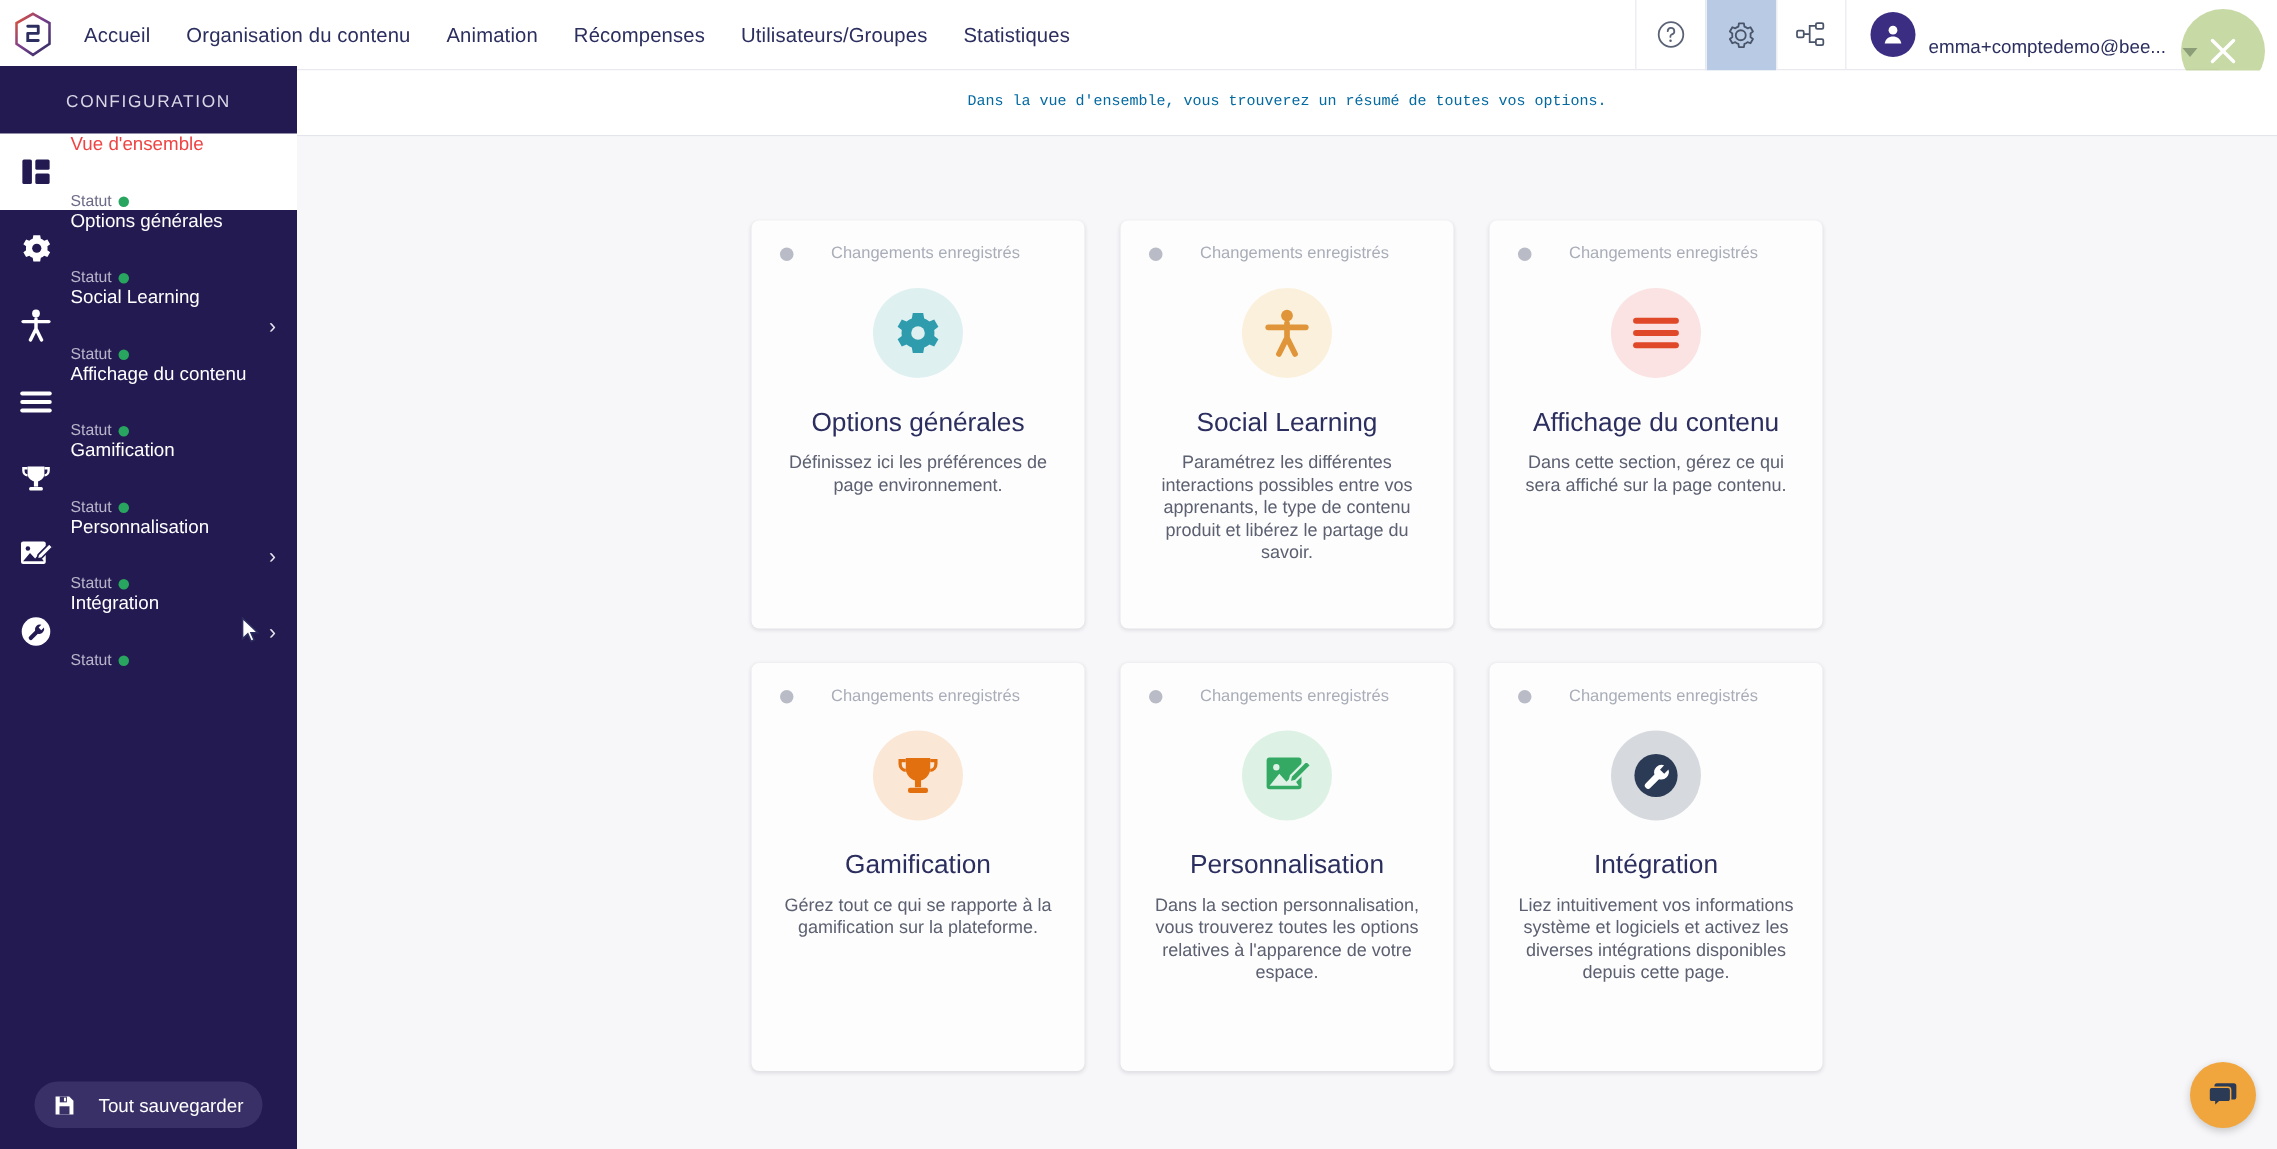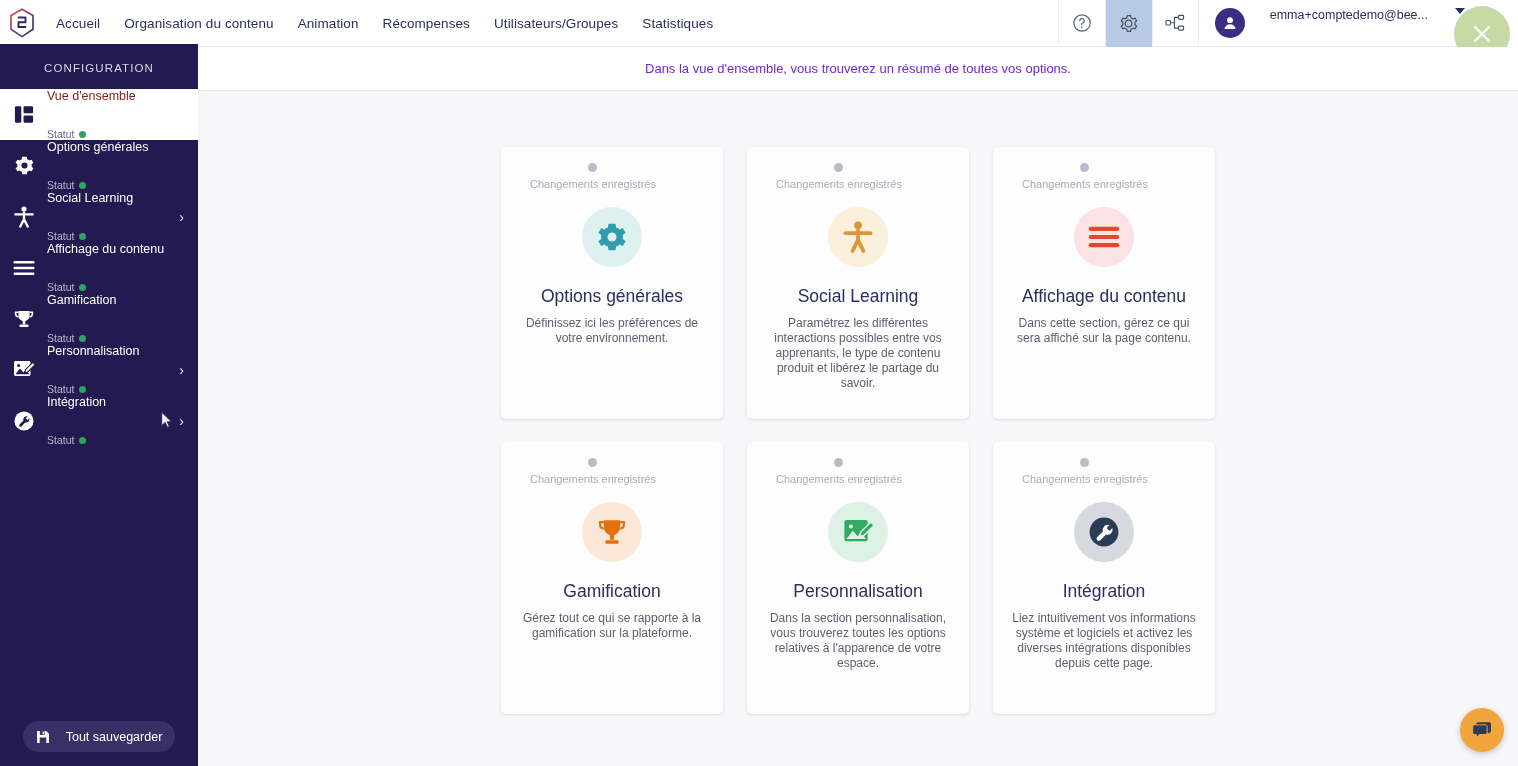--- a/index.html
+++ b/index.html
@@ -24,60 +24,60 @@
     white-space: nowrap; cursor: pointer; letter-spacing: .1px;
   }
   .header-spacer { flex: 1 1 auto; }
   .hdr-icons { display: flex; align-items: center; height: 47px; }
   .hdr-icon {
     width: 47px; height: 47px; display: flex; align-items: center; justify-content: center;
     border-left: 1px solid #eceef3; cursor: pointer;
   }
   .hdr-icon.active { background: #b9cbe4; }
   .hdr-icon:last-of-type { border-right: 1px solid #eceef3; }
-  .user-zone { display: flex; align-items: flex-start; gap: 25px; padding: 0 14px 0 16px; cursor: pointer; }
+  .user-zone { display: flex; align-items: flex-end; gap: 9px; padding: 0 14px 0 16px; cursor: pointer; }
   .avatar {
     width: 30px; height: 30px; border-radius: 50%; background: #3b2e82;
     display: flex; align-items: center; justify-content: center;
   }
   .user-email { font-size: 12.5px; color: #2b2e5e; white-space: nowrap; }
   .caret { width: 0; height: 0; border-left: 5px solid transparent; border-right: 5px solid transparent; border-top: 6px solid #2b2e5e; margin-left: 2px; }
 
   
   .nav-underline {
     position: absolute; left: 0; top: 44px; width: 198px; height: 4px;
     background: #241a52;
   }
 
   
   .subbar {
     position: absolute; top: 47px; left: 198px; width: 1320px; height: 44px;
     background: #ffffff; display: flex; align-items: center; justify-content: center;
     border-bottom: 1px solid #e3e5ea;
   }
-  .subbar-text { font-size: 13px; color: #6d28d9; }
+  .subbar-text { font-size: 10px; color: #0369a1; font-family: Liberation Mono, monospace; }
 
   
   .sidebar {
     position: absolute; top: 47px; left: 0; width: 198px; height: 719px;
     background: #241a52; color: #fff;
   }
   .sb-title {
     height: 42px; display: flex; align-items: center; justify-content: center;
     font-size: 11.5px; letter-spacing: 1.1px; color: #d9d7e6;
   }
   .sb-item {
     position: relative; display: flex; align-items: center; gap: 10px;
     height: 51px; padding: 0 10px 0 11px; cursor: pointer;
   }
   .sb-item.active { background: #ffffff; }
   .sb-icon { width: 26px; height: 26px; display: flex; align-items: center; justify-content: center; flex: 0 0 26px; }
   .sb-texts { display: flex; flex-direction: column; justify-content: center; gap: 1px; }
   .sb-label { font-size: 12.5px; color: #ffffff; line-height: 15px; }
-  .sb-item.active .sb-label { color: #7f1d1d; }
+  .sb-item.active .sb-label { color: #ef4444; }
   .sb-status { font-size: 10.5px; color: #b9b6ca; display: flex; align-items: center; gap: 5px; line-height: 13px; margin-top: 23px; }
   .sb-item.active .sb-status { color: #6c6a86; }
   .sb-dot { width: 7px; height: 7px; border-radius: 50%; background: #28a55f; display: inline-block; }
   .sb-chev {
     position: absolute; right: 14px; top: 50%; transform: translateY(-50%);
     font-size: 14px; color: #e7e5f0; font-weight: 300;
   }
   .save-btn {
     position: absolute; left: 23px; bottom: 14px; width: 152px; height: 31px;
     background: #3a3068; border-radius: 16px; display: flex; align-items: center;
@@ -94,21 +94,21 @@
     display: grid; grid-template-columns: repeat(3, 222px);
     gap: 23px 24px; justify-content: center; padding-top: 56px;
   }
   .card {
     width: 222px; height: 272px; background: #fdfdfd;
     border-radius: 5px; box-shadow: 0 1px 3px rgba(30,30,60,.13);
     padding: 16px 14px 0 14px; display: flex; flex-direction: column; align-items: center;
     cursor: pointer; position: relative;
   }
   .card-badge {
-    align-self: flex-start; display: flex; align-items: center; gap: 6px; margin-left: 15px; flex-direction: column;
+    align-self: flex-start; display: flex; align-items: center; gap: 25px; margin-left: 5px;
   }
   .badge-dot { width: 9px; height: 9px; border-radius: 50%; background: #b9bcc6; }
   .badge-text { font-size: 11px; color: #a9adb8; }
   .card-icon-wrap {
     width: 60px; height: 60px; border-radius: 50%; margin-top: 17px;
     display: flex; align-items: center; justify-content: center;
   }
   .card-title {
     margin-top: 19px; font-size: 17.5px; color: #2b2e5e; text-align: center; font-weight: 400;
   }
@@ -353,21 +353,21 @@
           <span class="badge-dot"></span>
           <span class="badge-text">Changements enregistrés</span>
         </div>
         <div class="card-icon-wrap" style="background:#dff0f1">
           <svg width="32" height="32" viewBox="0 0 24 24">
             <path d="M20.1 13.5a8.3 8.3 0 0 0 0-3l2.1-1.6-2.1-3.6-2.4 1a8.3 8.3 0 0 0-2.6-1.5L14.6 2h-5.2l-.5 2.8a8.3 8.3 0 0 0-2.6 1.5l-2.4-1L1.8 8.9l2.1 1.6a8.3 8.3 0 0 0 0 3l-2.1 1.6 2.1 3.6 2.4-1a8.3 8.3 0 0 0 2.6 1.5l.5 2.8h5.2l.5-2.8a8.3 8.3 0 0 0 2.6-1.5l2.4 1 2.1-3.6z" fill="#2e9cad"></path>
             <circle cx="12" cy="12" r="3.4" fill="#dff0f1"></circle>
           </svg>
         </div>
         <div class="card-title">Options générales</div>
-        <div class="card-desc">Définissez ici les préférences de votre environnement.</div>
+        <div class="card-desc">Définissez ici les préférences de page environnement.</div>
       </div>
 
       <div class="card">
         <div class="card-badge">
           <span class="badge-dot"></span>
           <span class="badge-text">Changements enregistrés</span>
         </div>
         <div class="card-icon-wrap" style="background:#fbf0db">
           <svg width="30" height="32" viewBox="0 0 20 22">
             <circle cx="10" cy="3" r="2.7" fill="#e0953a"></circle>

